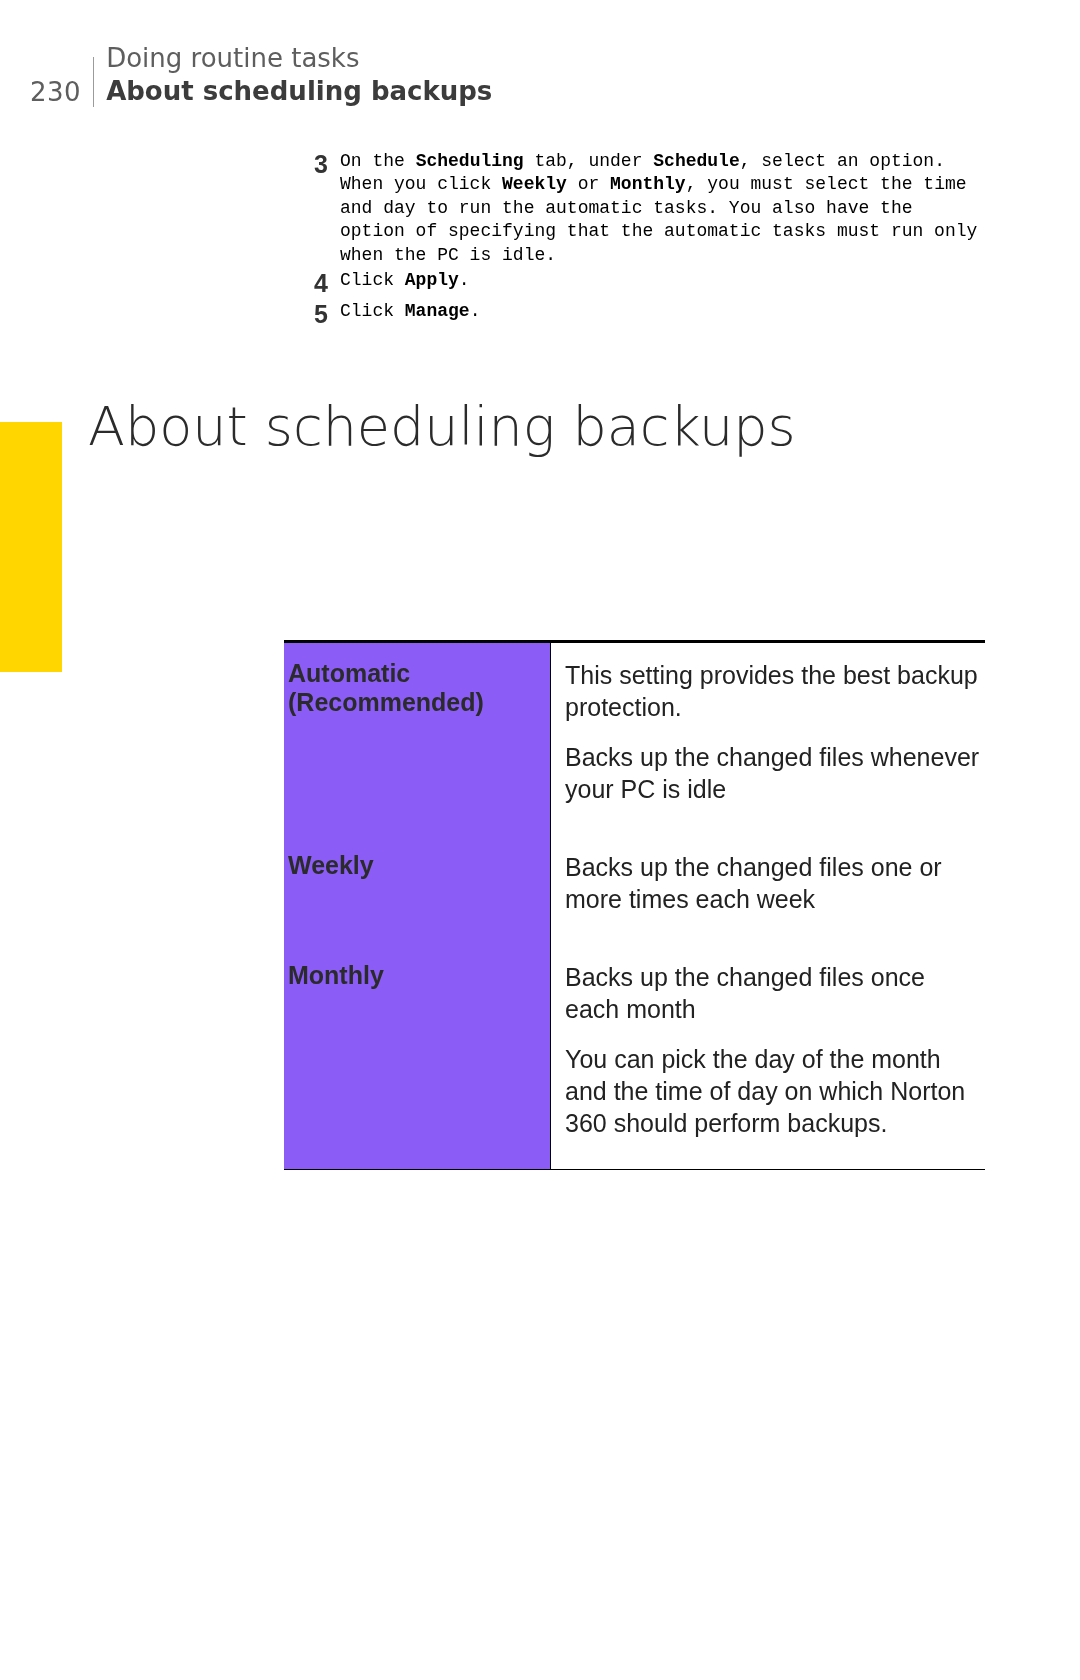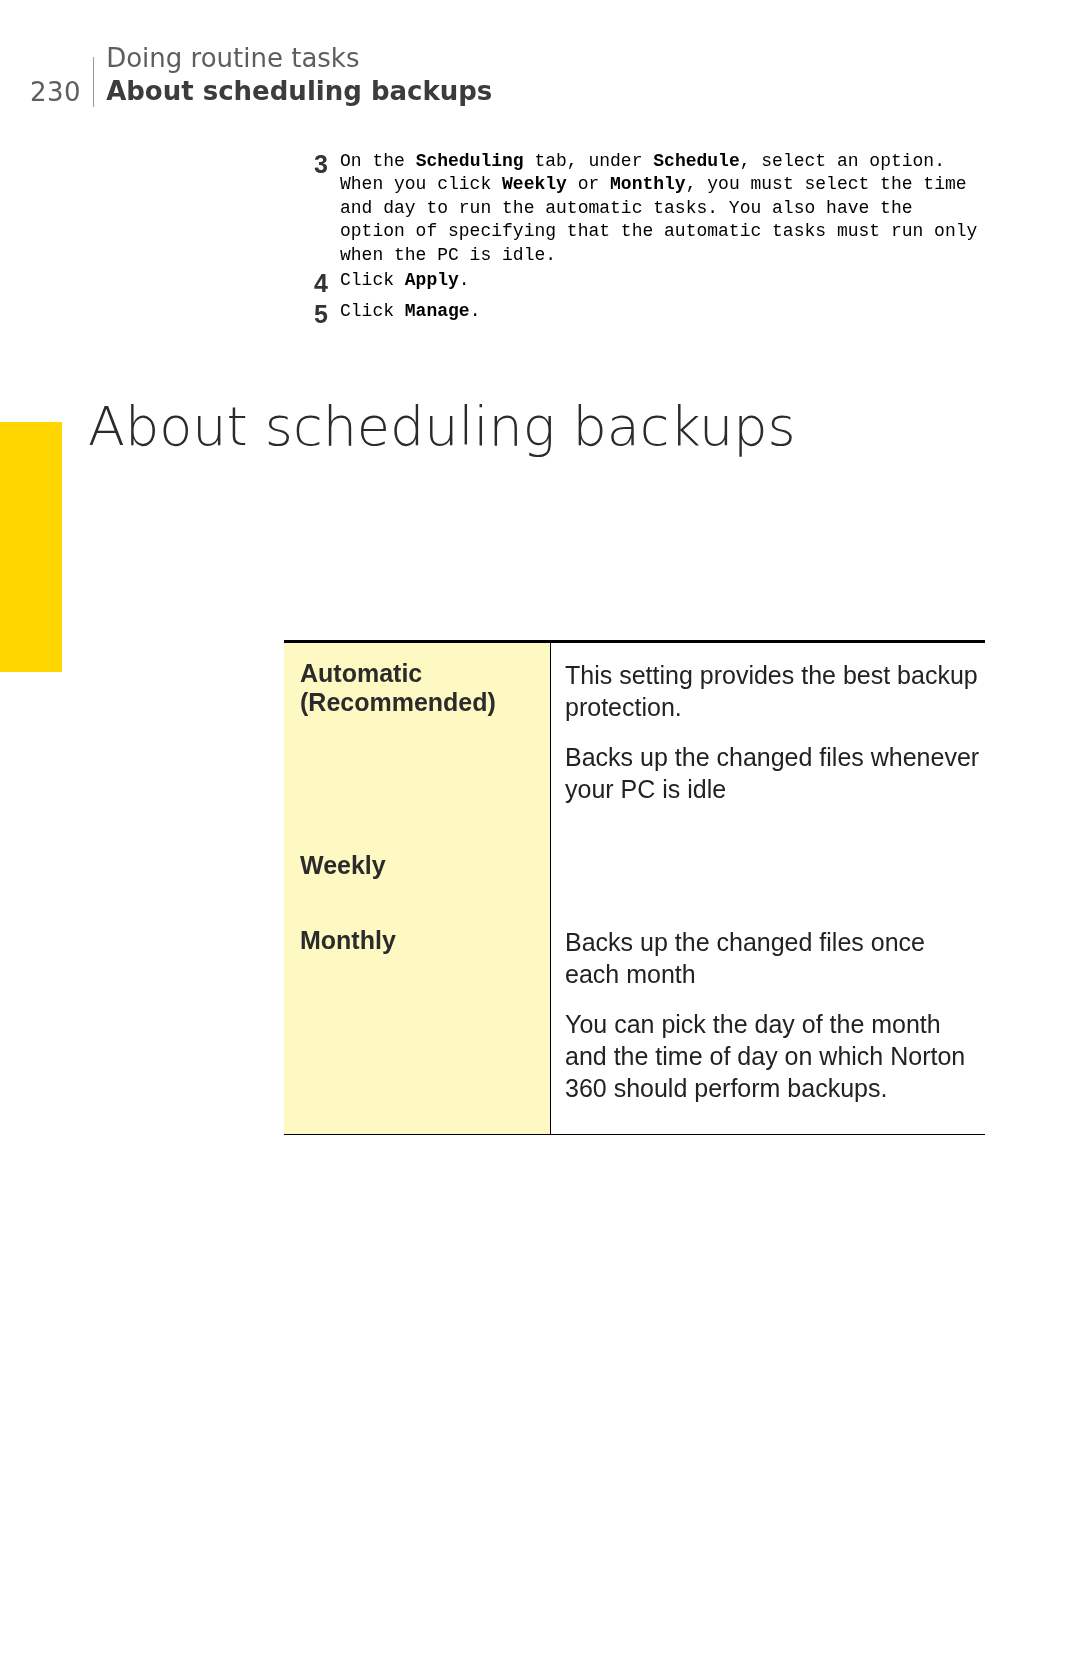--- a/index.html
+++ b/index.html
@@ -117,23 +117,23 @@
     border-top: 3.5px solid #000000;
     font-size: 25px;
   }
   .opts-table .row {
     display: flex;
     align-items: stretch;
   }
   .opts-table .cell-left {
     width: 267px;
     box-sizing: border-box;
-    background: #fef9c3;
+    background: #8b5cf6;
     border-right: 1px solid #000000;
-    padding: 16px 10px 30px 16px;
+    padding: 16px 10px 30px 4px;
     font-weight: 700;
     color: #2b2b2b;
     font-family: "Segoe UI", Arial, sans-serif;
   }
   .opts-table .cell-right {
     flex: 1;
     padding: 16px 4px 30px 14px;
     font-family: "Segoe UI", Arial, sans-serif;
     color:#222;
     line-height:1.28;
@@ -183,20 +183,21 @@
     <div class="row">
       <div class="cell-left">Automatic (Recommended)</div>
       <div class="cell-right">
         <p>This setting provides the best backup protection.</p>
         <p>Backs up the changed files whenever your PC is idle</p>
       </div>
     </div>
     <div class="row">
       <div class="cell-left">Weekly</div>
       <div class="cell-right">
+        <p>Backs up the changed files one or more times each week</p>
       </div>
     </div>
     <div class="row">
       <div class="cell-left">Monthly</div>
       <div class="cell-right">
         <p>Backs up the changed files once each month</p>
         <p>You can pick the day of the month and the time of day on which Norton 360 should perform backups.</p>
       </div>
     </div>
   </div>

